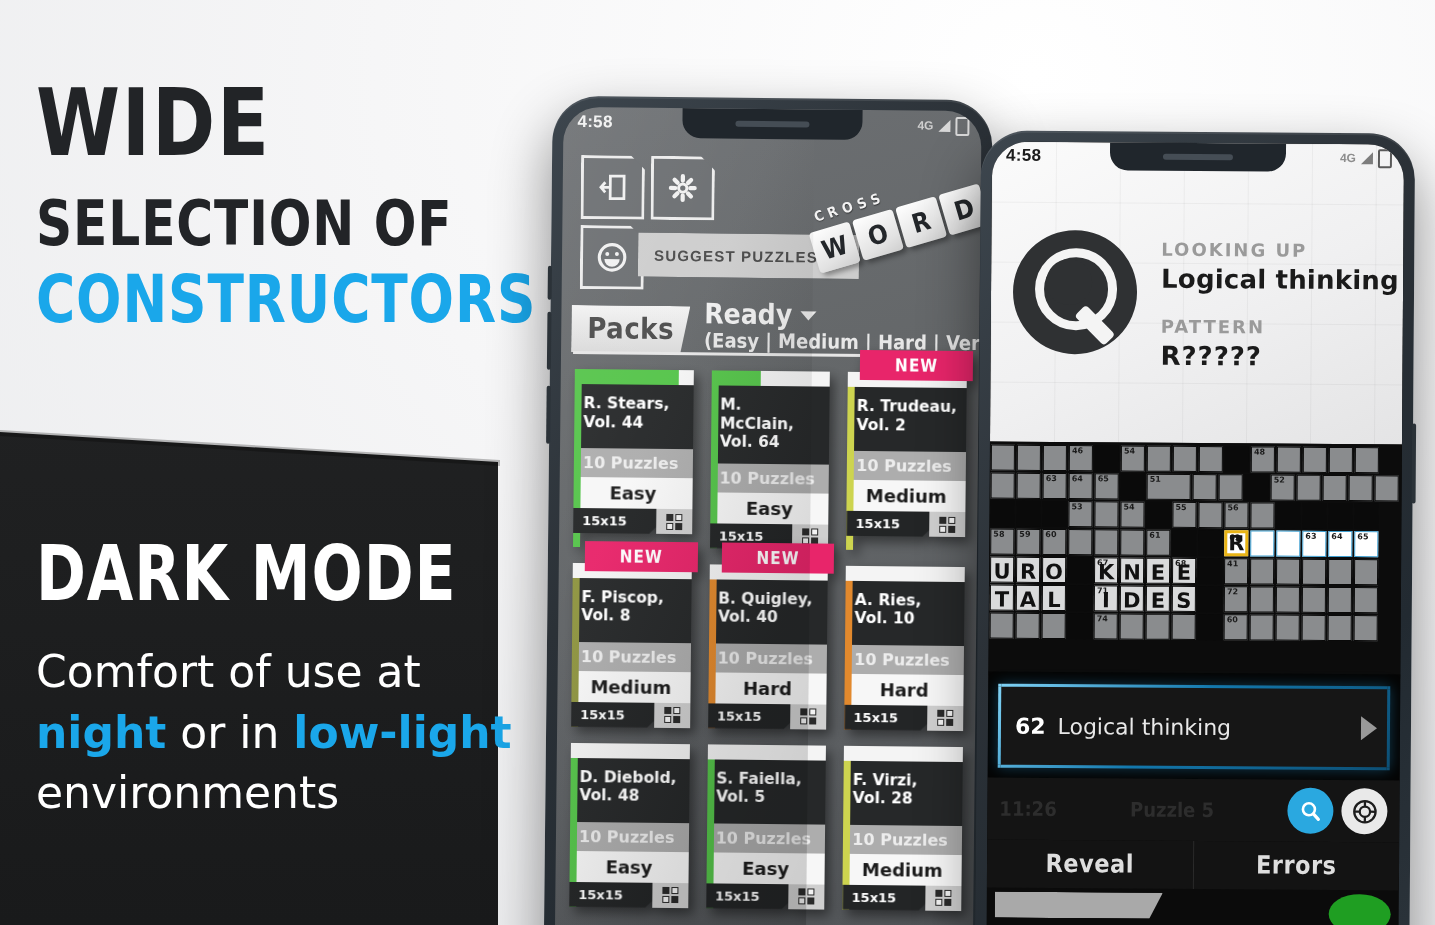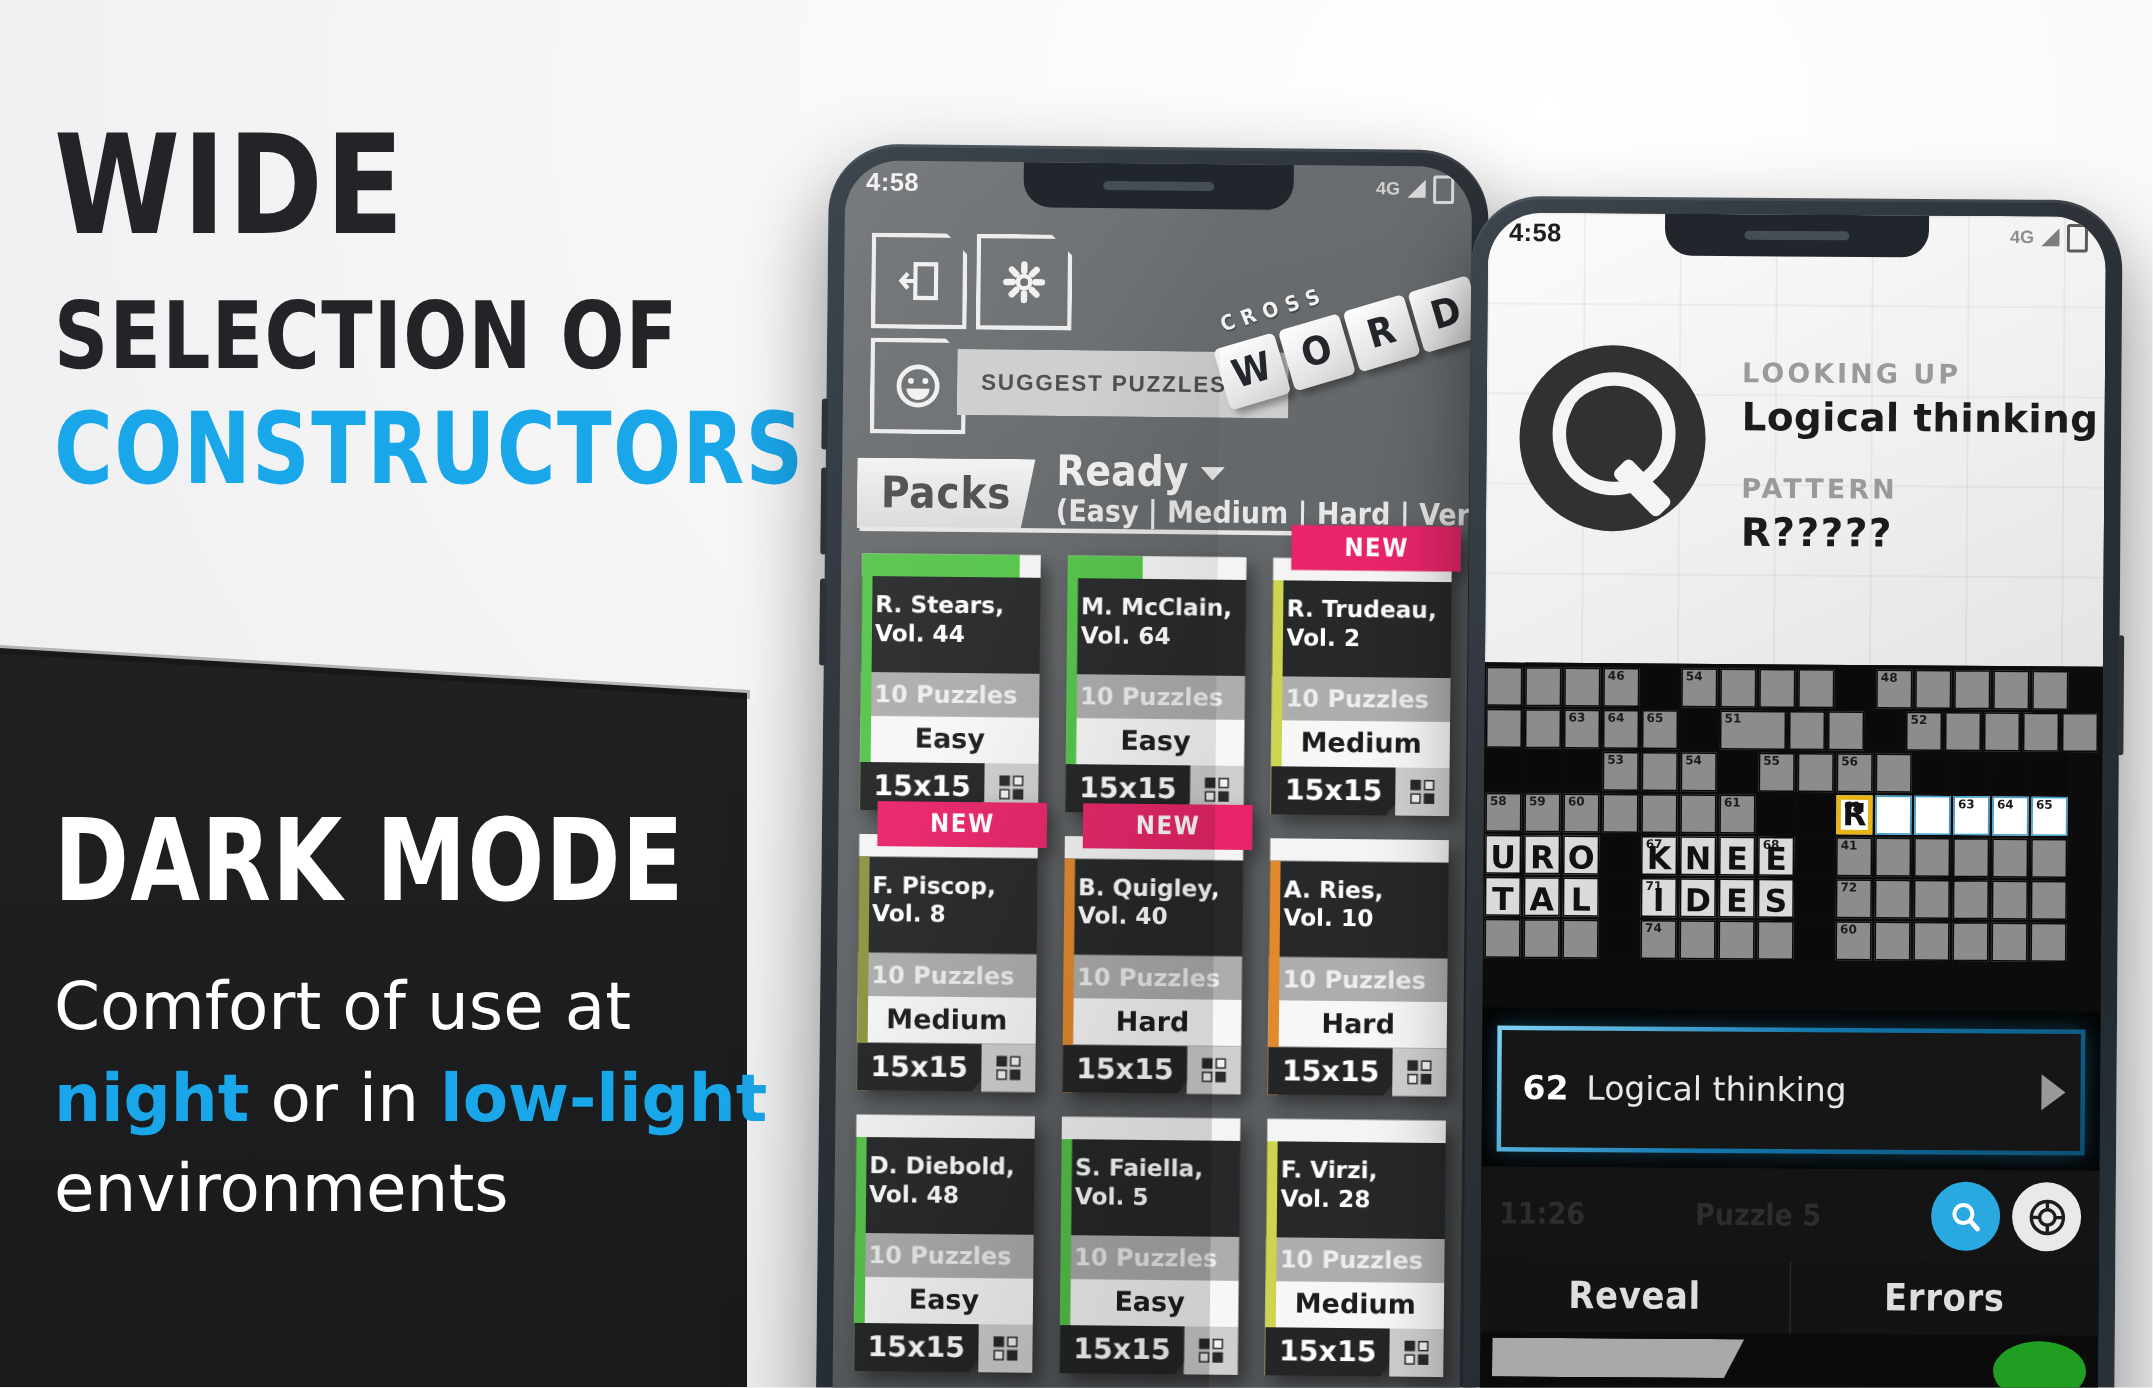--- a/index.html
+++ b/index.html
@@ -146,21 +146,21 @@
   .card .pz{
     background:#adadad;color:#ededed;font-size:16px;font-weight:700;
     padding:5px 9px;font-family:"DejaVu Sans","Liberation Sans",sans-serif;
   }
   .card .dif{
     background:#f7f7f7;color:#1c1c1c;font-size:18px;font-weight:800;text-align:center;
     padding:5px 0;font-family:"DejaVu Sans","Liberation Sans",sans-serif;
   }
   .card .sz{display:flex;align-items:stretch;}
   .card .sz .lbl{
-    flex:1;background:#232526;color:#fff;font-size:19px;font-weight:800;padding:5px 9px;
+    flex:1;background:#232526;color:#fff;font-size:13px;font-weight:800;padding:5px 9px;
     font-family:"DejaVu Sans","Liberation Sans",sans-serif;
     clip-path:polygon(0 0,100% 0,100% 74%,92% 100%,0 100%);
   }
   .card .sz .ic{width:36px;background:#cfcfcf;display:flex;align-items:center;justify-content:center;}
   .card .stripe{position:absolute;left:0;top:15px;width:7px;bottom:0;}
   .card .newbadge{
     position:absolute;left:12px;top:-22px;right:-6px;height:30px;background:#e8256a;
     color:#fff;font-weight:800;font-size:17px;letter-spacing:1px;
     display:flex;align-items:center;justify-content:center;
     font-family:"DejaVu Sans Condensed","Liberation Sans Narrow","Liberation Sans",sans-serif;

